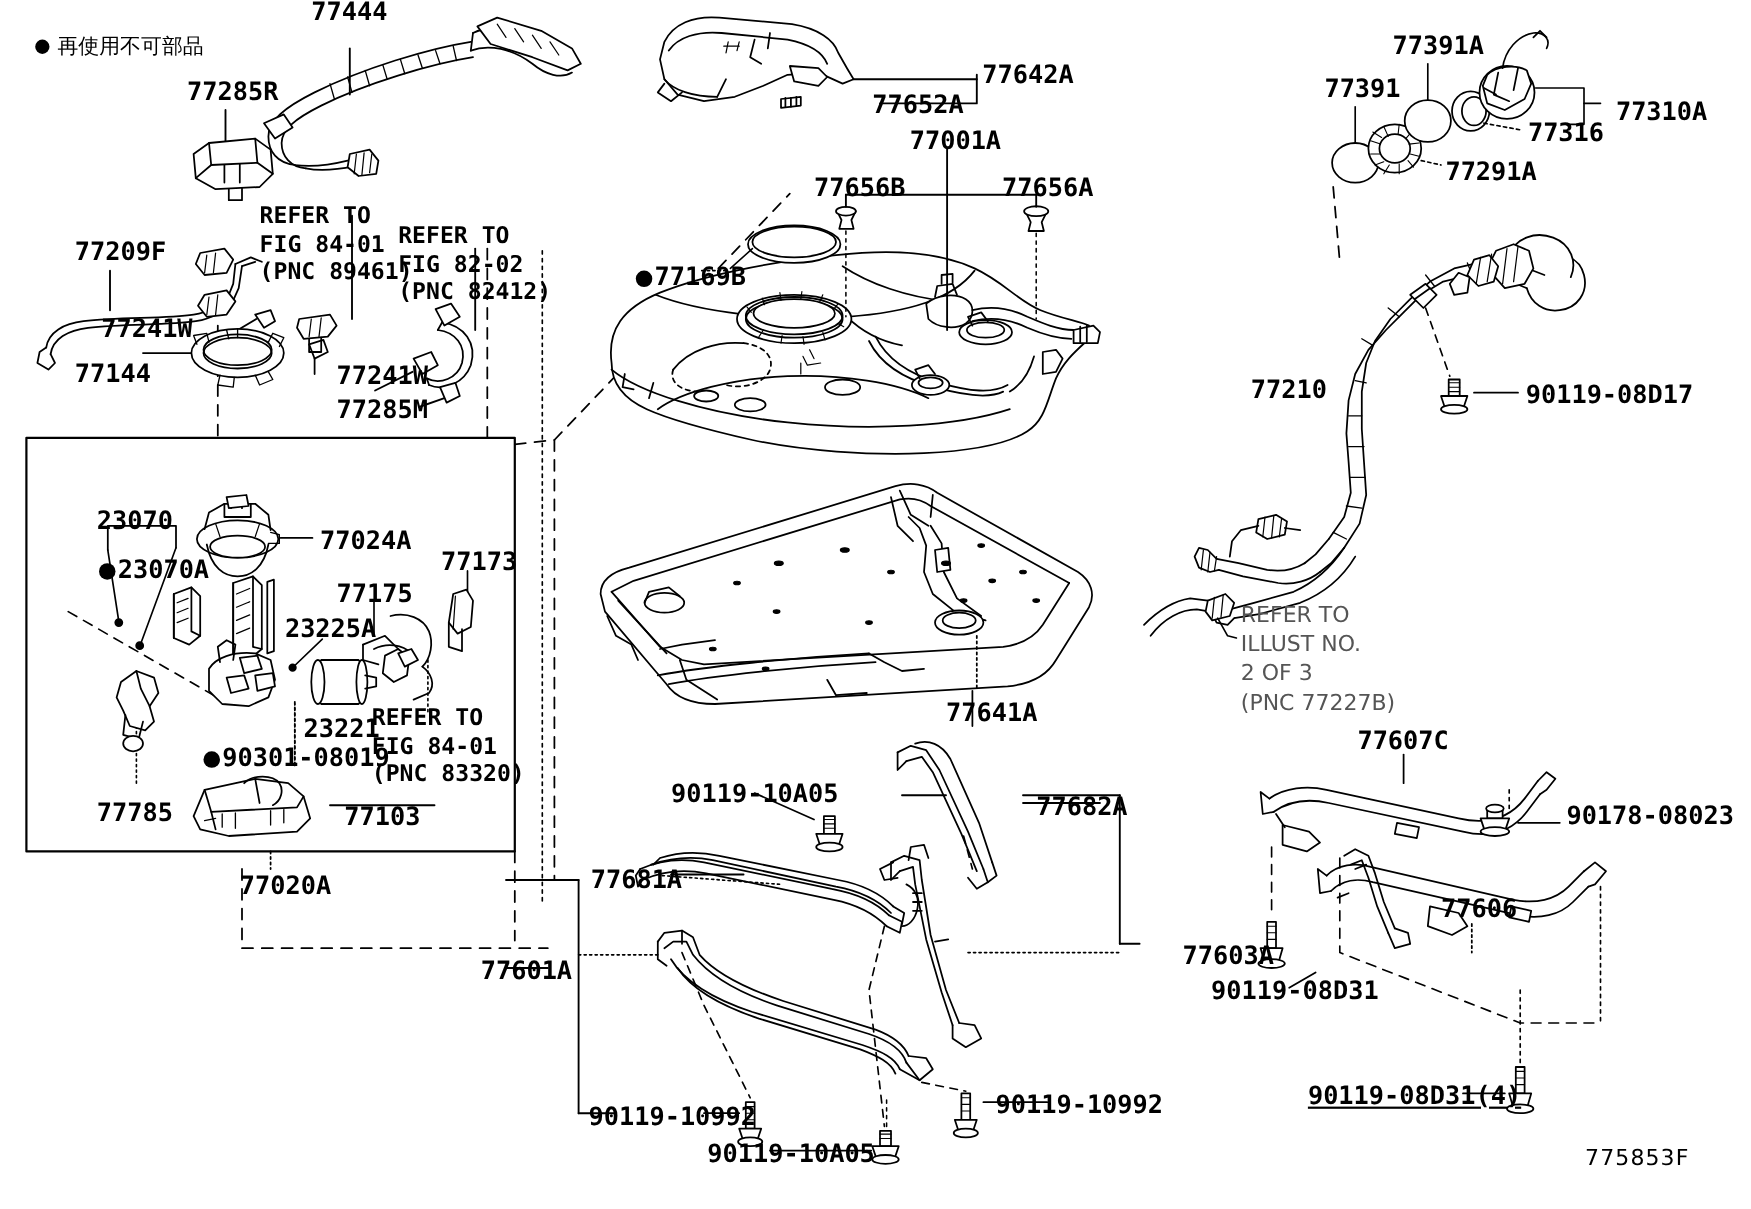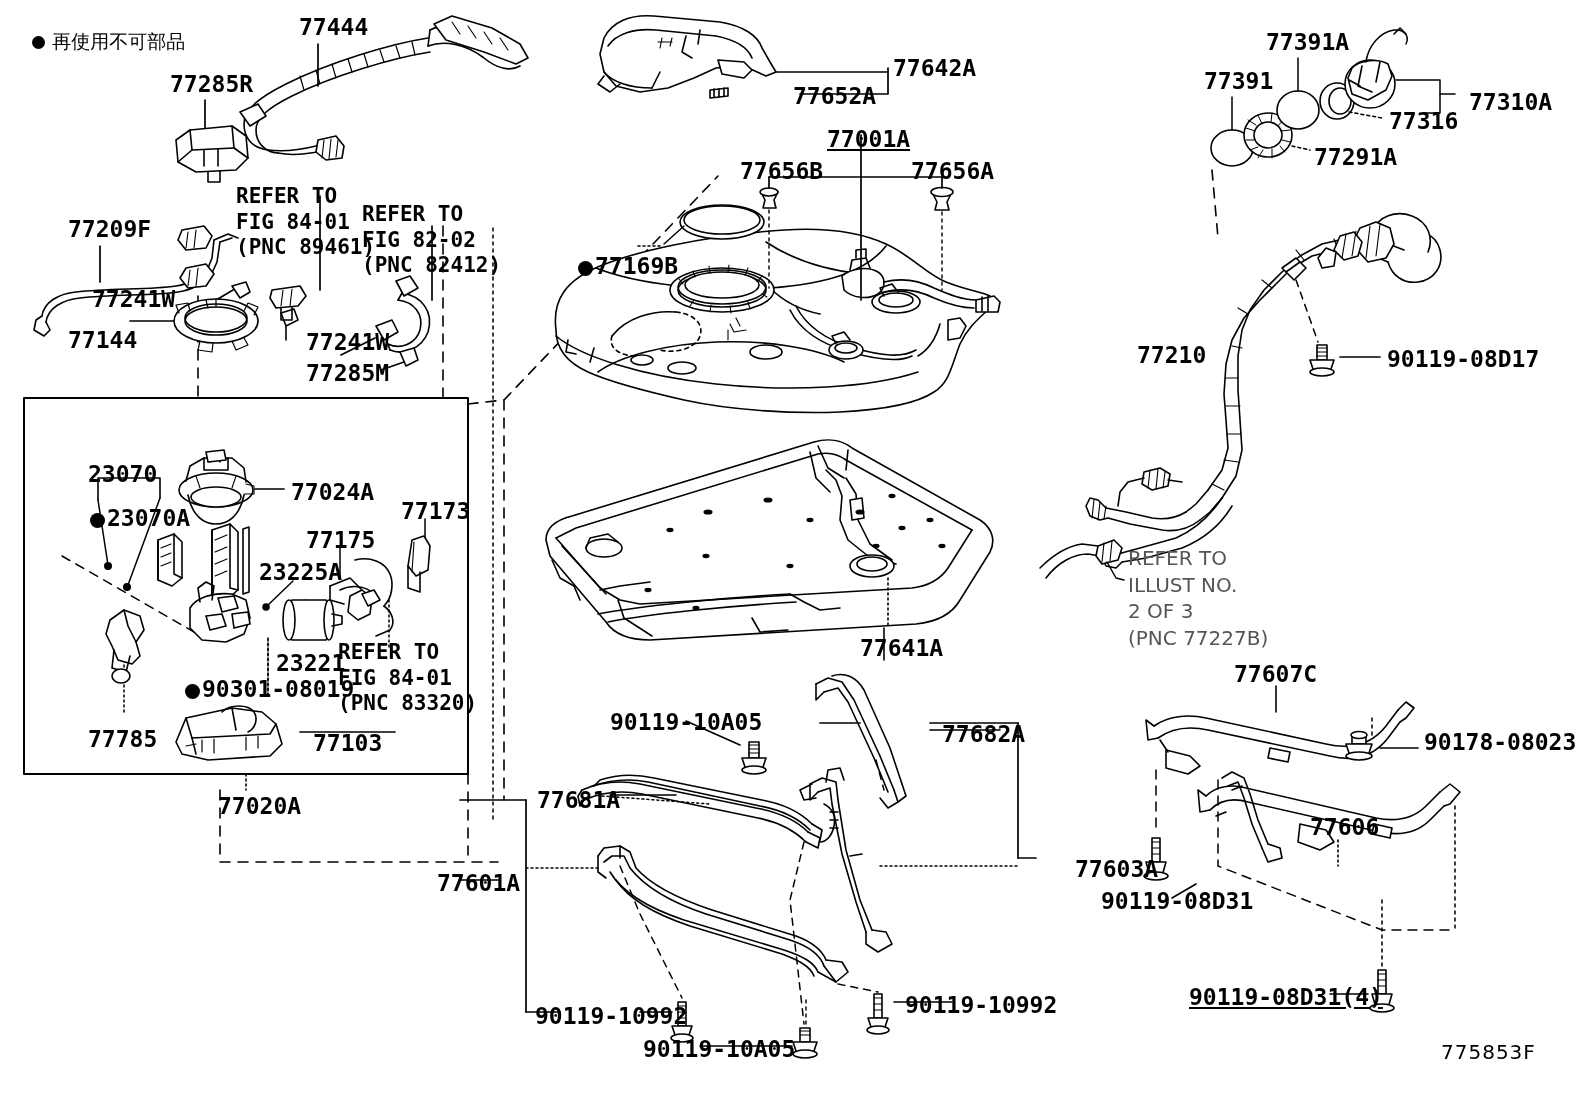--- a/index.html
+++ b/index.html
@@ -818,44 +818,44 @@
 (PNC 83320)</div>
 
   <div class="refnote" style="left:1128px;top:545px;color:#555;">REFER TO
 ILLUST NO.
 2 OF 3
 (PNC 77227B)</div>
 
   <div class="figid" style="left:1441px;top:1040px;">775853F</div>
 
   <div id="labels">
-      <div class="lbl" style="left: 283px; top: 16px; margin-left: 16px;"><span>77444</span></div>
+      <div class="lbl" style="left: 283px; top: 0;"><span>77444</span></div>
       <div class="lbl" style="left: 170px; top: 73px; text-align: center;"><span>77285R</span></div>
       <div class="lbl" style="left: 68px; top: 218px;"><span>77209F</span></div>
       <div class="lbl" style="left: 92px; top: 288px;"><span>77241W</span></div>
       <div class="lbl" style="left: 68px; top: 313px; margin-top: 16px;"><span>77144</span></div>
       <div class="lbl" style="left: 306px; top: 331px;"><span>77241W</span></div>
       <div class="lbl" style="left: 306px; top: 362px;"><span>77285M</span></div>
       <div class="lbl" style="left: 88px; top: 463px;"><span>23070</span></div>
       <div class="lbl" style="left: 90px; top: 507px;"><span class="dotl"></span><span>23070A</span></div>
       <div class="lbl" style="left: 291px; top: 481px;"><span>77024A</span></div>
       <div class="lbl" style="left: 401px; top: 500px;"><span>77173</span></div>
       <div class="lbl" style="left: 306px; top: 529px;"><span>77175</span></div>
       <div class="lbl" style="left: 259px; top: 561px;"><span>23225A</span></div>
       <div class="lbl" style="left: 276px; top: 652px;"><span>23221</span></div>
       <div class="lbl" style="left: 185px; top: 678px;"><span class="dotl"></span><span>90301-08019</span></div>
       <div class="lbl" style="left: 88px; top: 728px;"><span>77785</span></div>
       <div class="lbl" style="left: 313px; top: 732px;"><span>77103</span></div>
       <div class="lbl" style="left: 218px; top: 795px;"><span>77020A</span></div>
       <div class="lbl" style="left: 893px; top: 57px;"><span>77642A</span></div>
       <div class="lbl" style="left: 793px; top: 85px;"><span>77652A</span></div>
-      <div class="lbl" style="left: 827px; top: 128px; text-decoration: underline;"><span>77001A</span></div>
+      <div class="lbl" style="left: 827px; top: 117px;"><span>77001A</span></div>
       <div class="lbl" style="left: 740px; top: 160px;"><span>77656B</span></div>
       <div class="lbl" style="left: 911px; top: 160px;"><span>77656A</span></div>
-      <div class="lbl" style="left: 578px; top: 255px;"><span class="dotl"></span><span>77169B</span></div>
+      <div class="lbl" style="left: 578px; top: 241px;"><span class="dotl"></span><span>77169B</span></div>
       <div class="lbl" style="left: 860px; top: 637px;"><span>77641A</span></div>
       <div class="lbl" style="left: 1266px; top: 31px;"><span>77391A</span></div>
       <div class="lbl" style="left: 1204px; top: 70px;"><span>77391</span></div>
       <div class="lbl" style="left: 1469px; top: 91px;"><span>77310A</span></div>
       <div class="lbl" style="left: 1389px; top: 110px;"><span>77316</span></div>
       <div class="lbl" style="left: 1314px; top: 146px;"><span>77291A</span></div>
       <div class="lbl" style="left: 1137px; top: 344px;"><span>77210</span></div>
       <div class="lbl" style="left: 1387px; top: 348px;"><span>90119-08D17</span></div>
       <div class="lbl" style="left: 1234px; top: 663px;"><span>77607C</span></div>
       <div class="lbl" style="left: 1424px; top: 731px;"><span>90178-08023</span></div>

